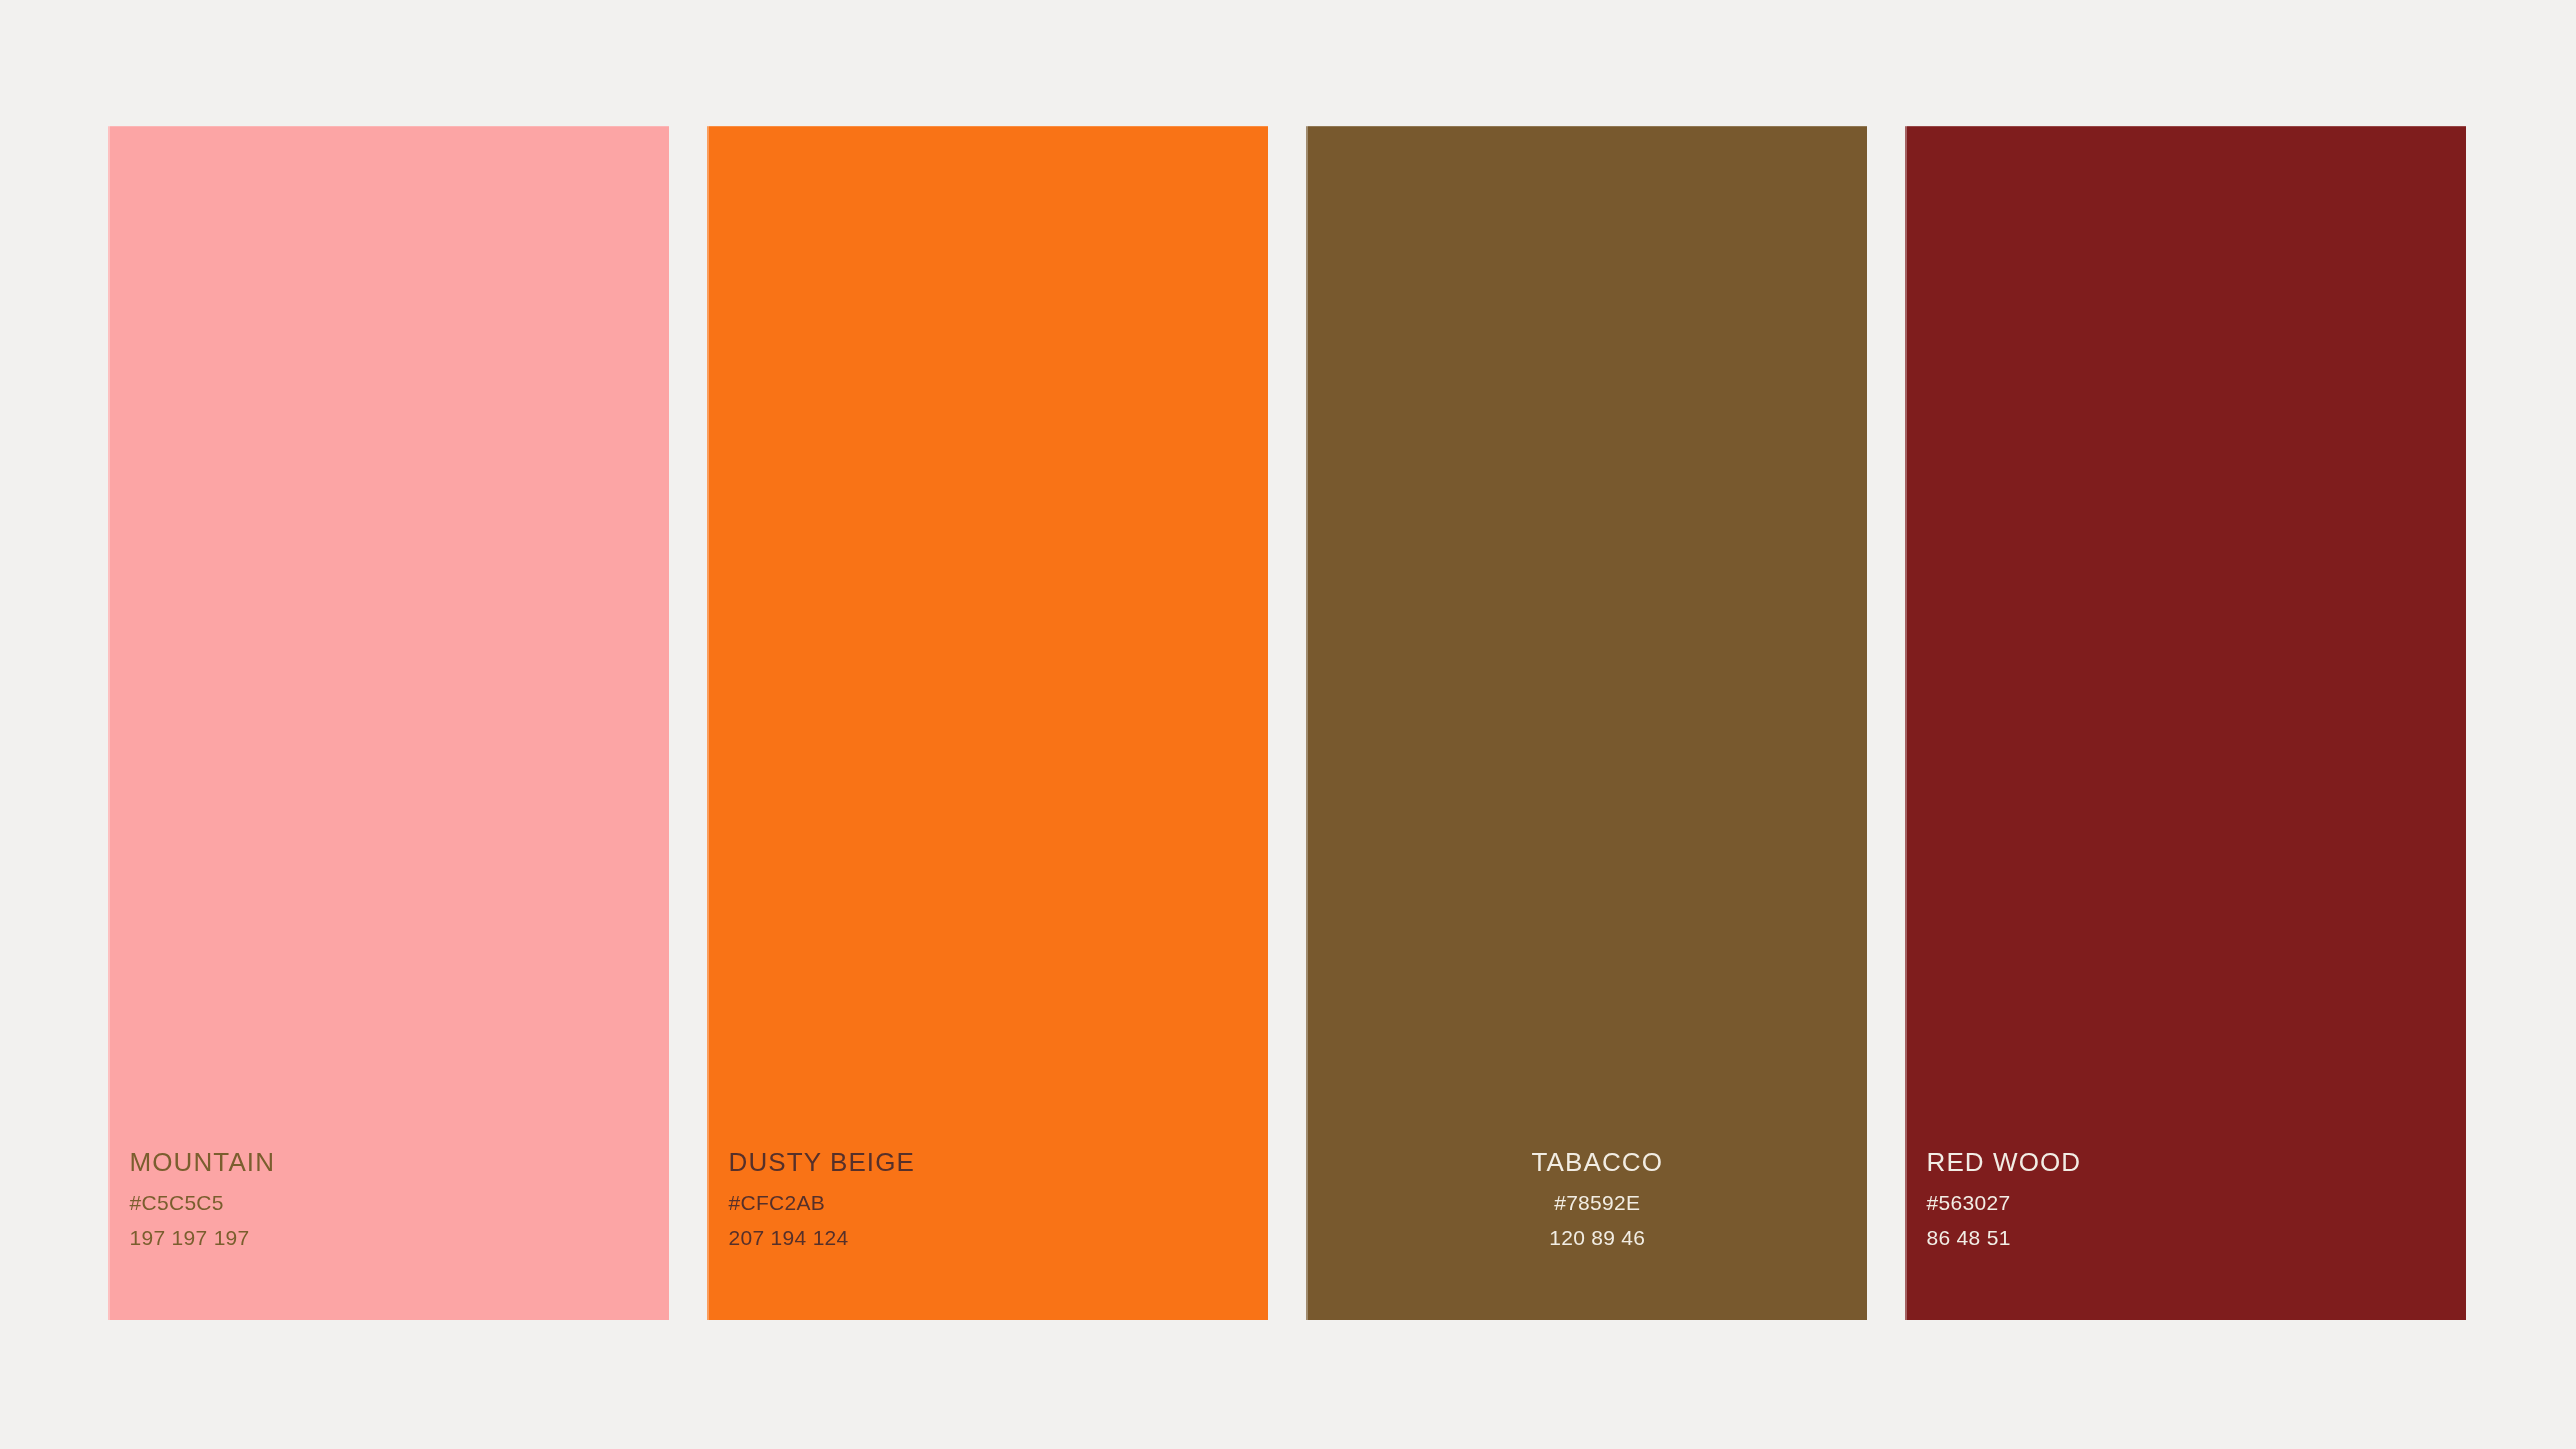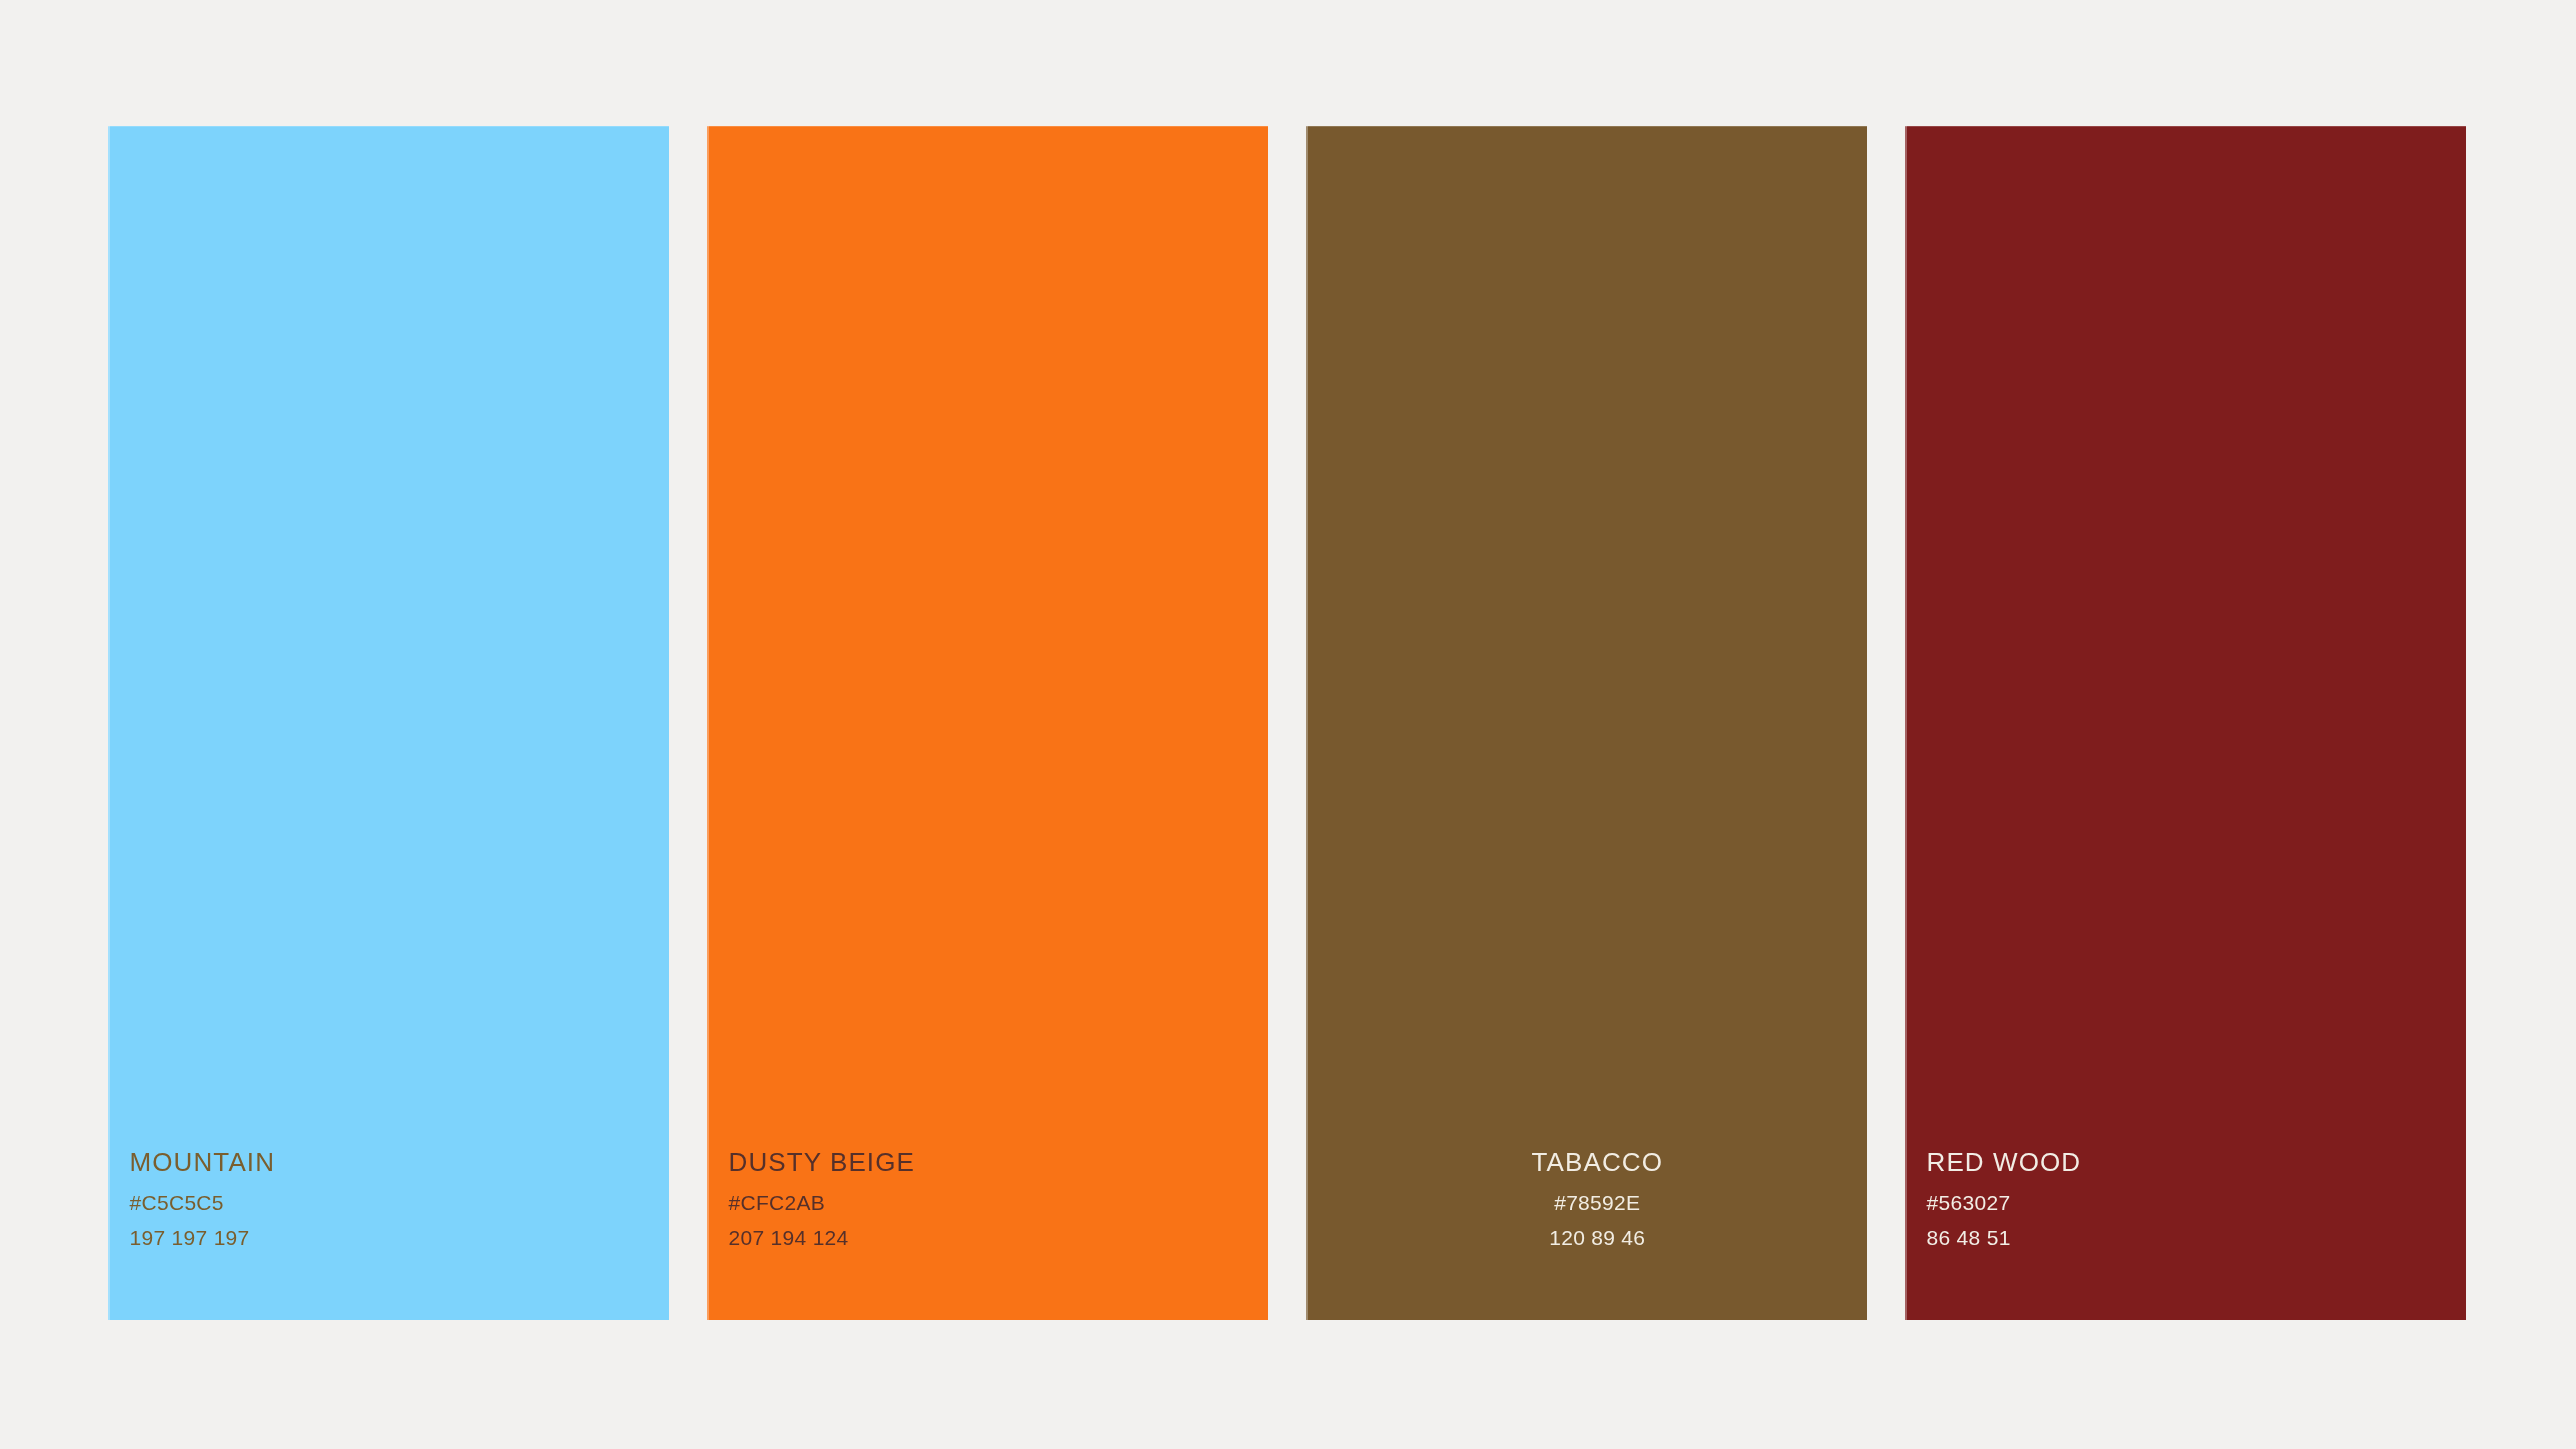--- a/index.html
+++ b/index.html
@@ -94,21 +94,21 @@
   }
 </style>
 </head>
 <body style="background: rgb(242, 241, 239);">
 
 <div id="palette-board" style="background: rgb(242, 241, 239);">
 
   <div id="swatch-row">
 
 
-    <div class="swatch" style="background: #7dd3fc; color: rgb(122, 94, 46);">
+    <div class="swatch" style="background: #fca5a5; color: rgb(122, 94, 46);">
       <div class="swatch-name">MOUNTAIN</div>
       <div class="swatch-hex">#C5C5C5</div>
       <div class="swatch-rgb">197 197 197</div>
     </div>
 
     <div class="swatch" style="background: #f97316; color: rgb(86, 48, 42);">
       <div class="swatch-name">DUSTY BEIGE</div>
       <div class="swatch-hex">#CFC2AB</div>
       <div class="swatch-rgb">207 194 124</div>
     </div>

